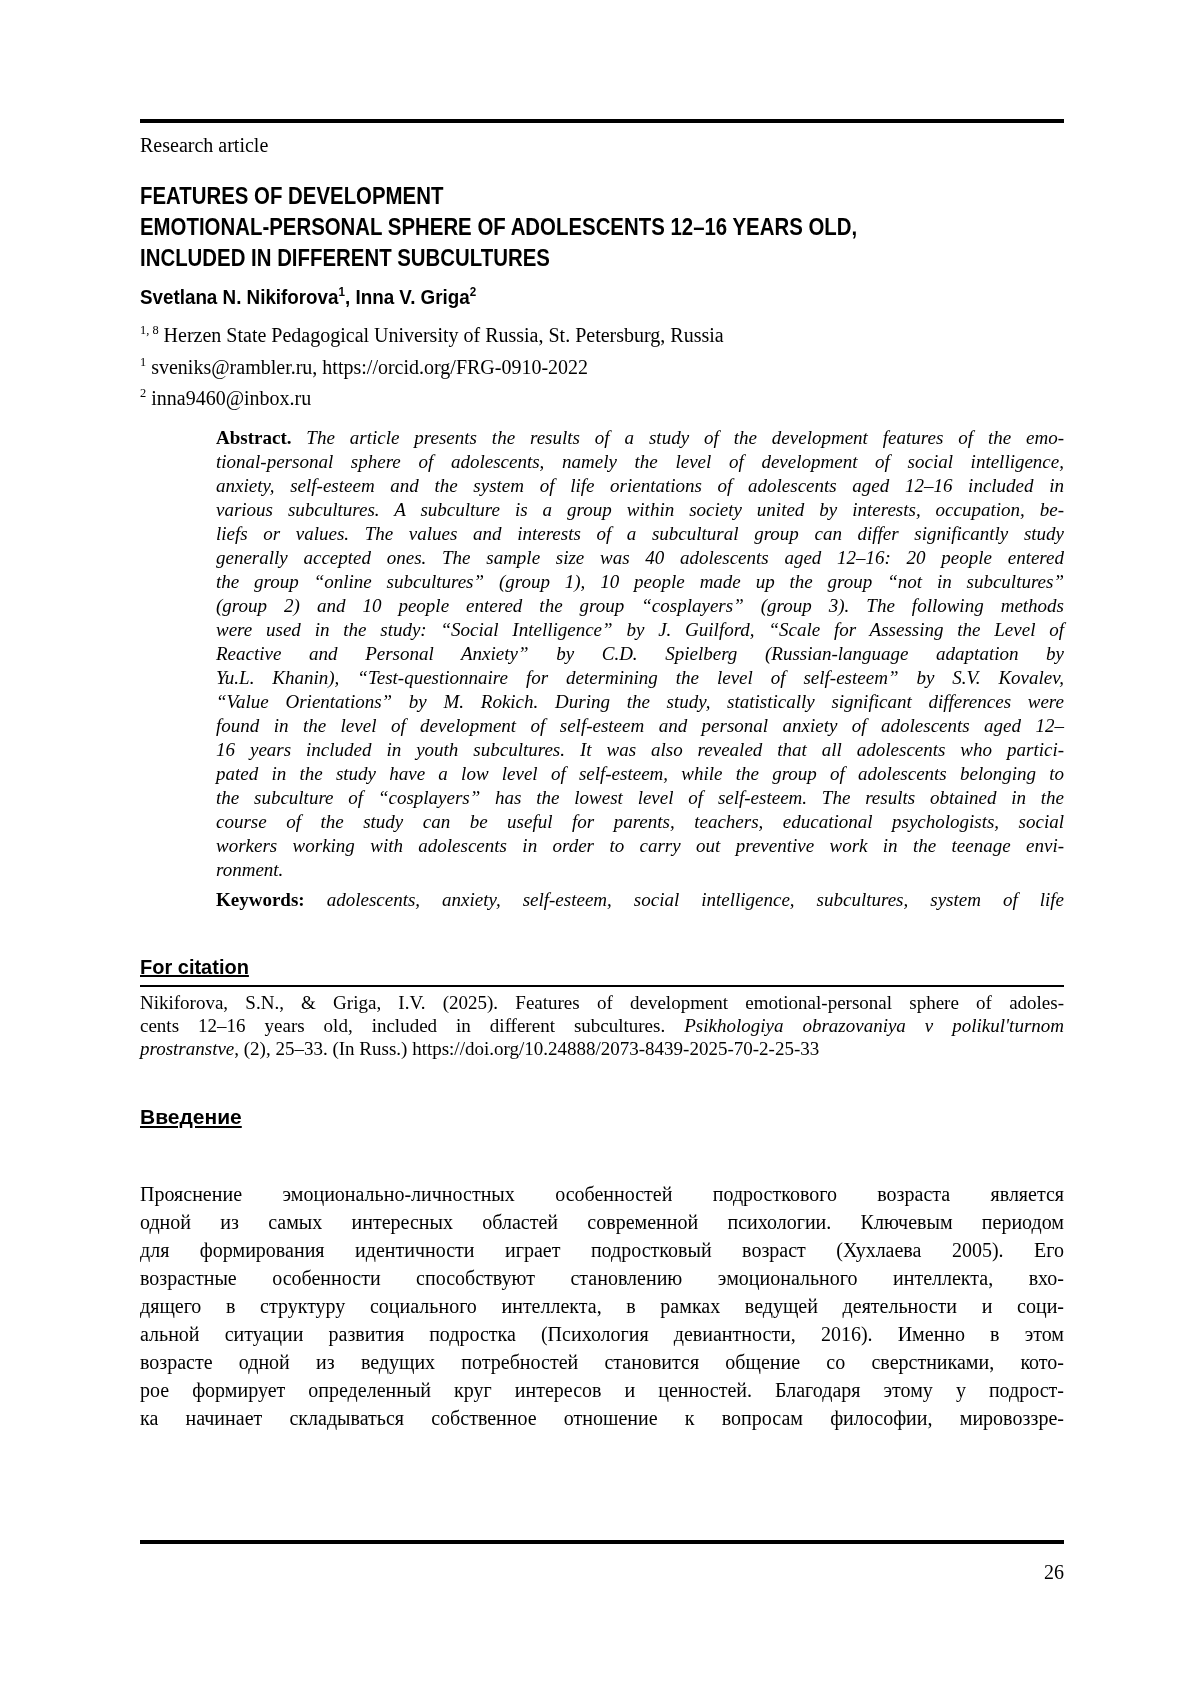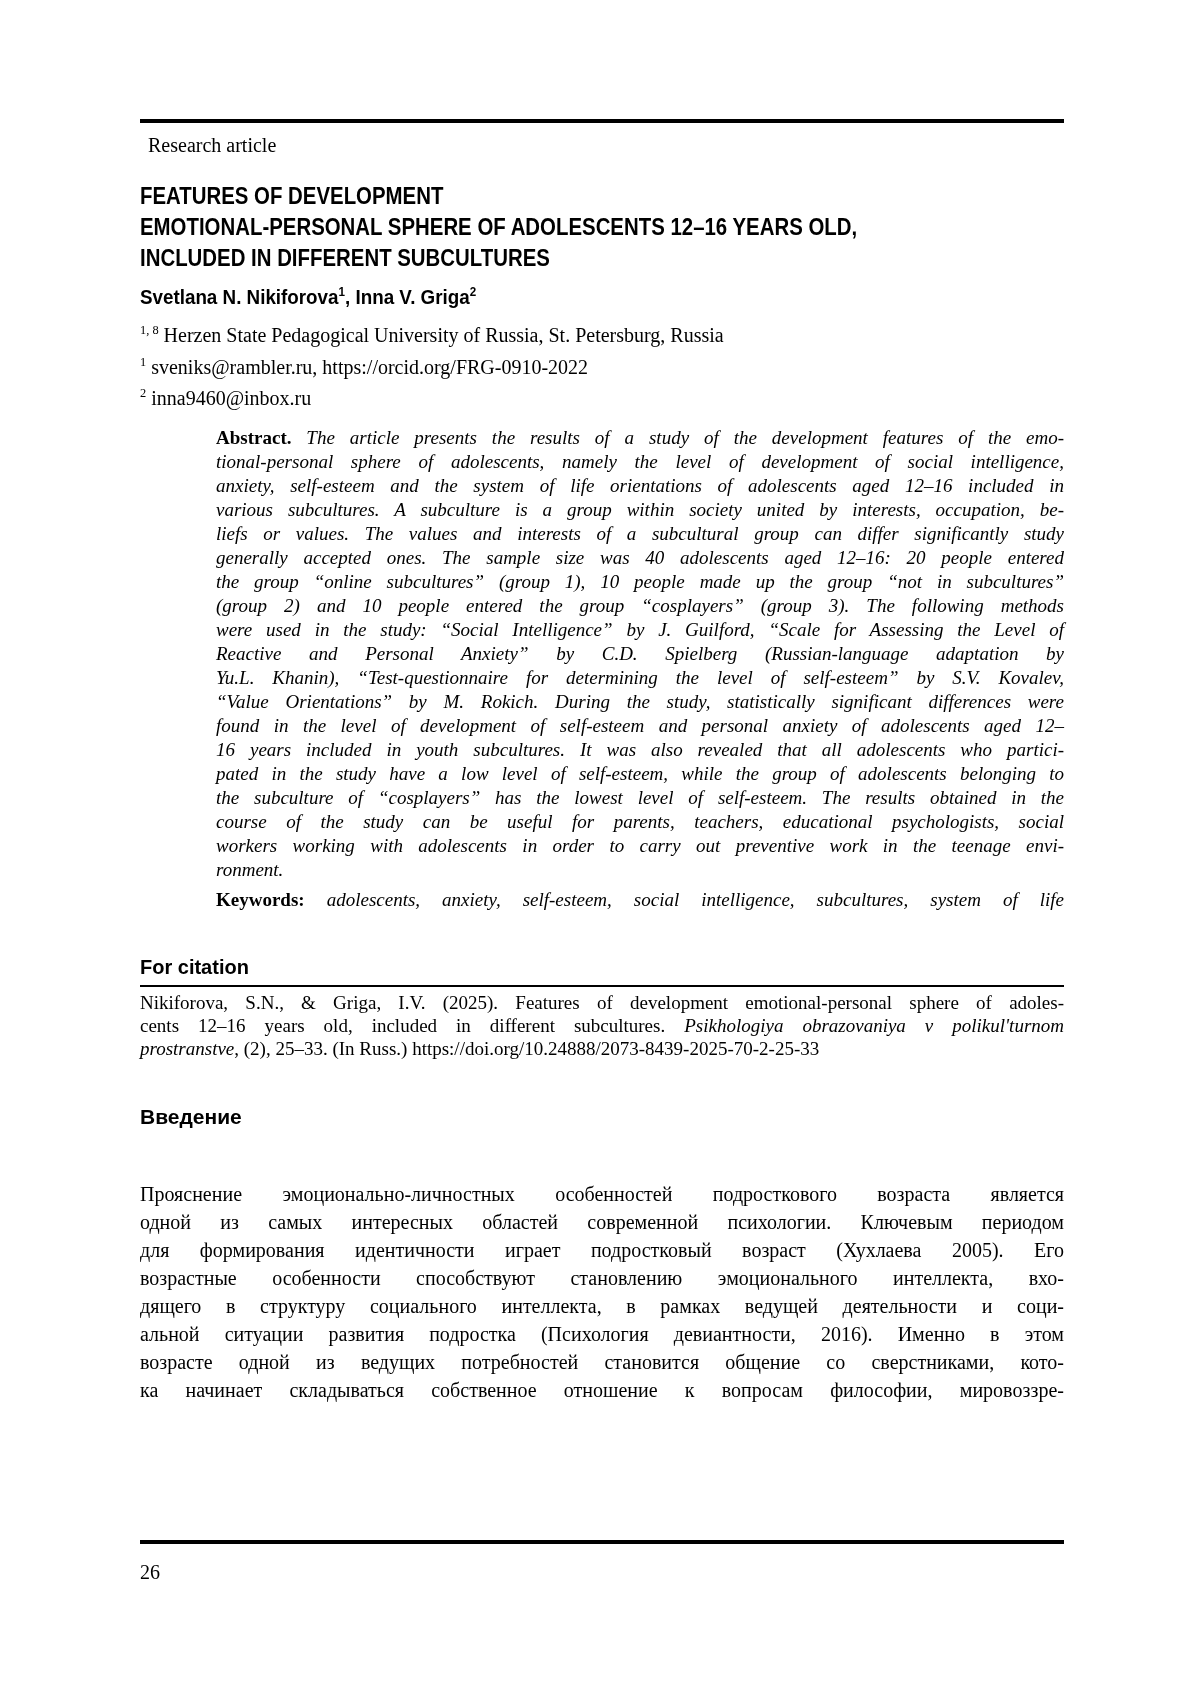--- a/index.html
+++ b/index.html
@@ -13,21 +13,20 @@
     overflow: hidden;
   }
   .rule { position: absolute; left: 140px; width: 924px; background: #000000; }
   .top-rule { top: 119px; height: 4px; }
   .bottom-rule { top: 1540px; height: 4px; }
   .citation-rule { top: 985px; height: 2px; }
 
   .research-label {
     position: absolute; top: 134px; left: 140px; width: 924px;
     font-size: 20px;
-    margin-left: 8px;
   }
   .title {
     position: absolute; top: 180px; left: 140px;
     font-family: "Liberation Sans", sans-serif;
     font-weight: bold; font-size: 24px; line-height: 31px;
     white-space: nowrap; letter-spacing: 0px;
     transform: scaleX(0.85); transform-origin: 0 0;
   }
   .authors {
     position: absolute; top: 286px; left: 140px;
@@ -50,35 +49,36 @@
   .keywords-pos { top: 888px; }
   .abstract-block b { font-style: normal; }
 
   .jl { text-align: justify; text-align-last: justify; }
   .last-left > div:last-child { text-align-last: left; }
 
   .section-heading {
     position: absolute; left: 140px;
     font-family: "Liberation Sans", sans-serif;
     font-weight: bold;
+    text-decoration: underline;
   }
   .forcitation-pos { top: 956px; font-size: 20px; }
   .intro-heading-pos { top: 1105px; font-size: 21px; }
 
   .citation {
     position: absolute; top: 991px; left: 140px; width: 924px;
     font-size: 19px; line-height: 23px;
   }
   .intro {
     position: absolute; top: 1180px; left: 140px; width: 924px;
     font-size: 20px; line-height: 28px;
   }
   .page-num {
     position: absolute; top: 1561px; left: 140px; width: 924px;
-    text-align: left; font-size: 20px;
+    text-align: right; font-size: 20px;
   }
 </style>
 </head>
 <body>
 
 <div class="page">
 
   <div class="rule top-rule"></div>
 
   <div class="research-label">Research article</div>
@@ -135,19 +135,20 @@
   <div class="section-heading intro-heading-pos">Введение</div>
 
   <div class="intro">
       <div class="jl">Прояснение эмоционально-личностных особенностей подросткового возраста является</div>
       <div class="jl">одной из самых интересных областей современной психологии. Ключевым периодом</div>
       <div class="jl">для формирования идентичности играет подростковый возраст (Хухлаева 2005). Его</div>
       <div class="jl">возрастные особенности способствуют становлению эмоционального интеллекта, вхо-</div>
       <div class="jl">дящего в структуру социального интеллекта, в рамках ведущей деятельности и соци-</div>
       <div class="jl">альной ситуации развития подростка (Психология девиантности, 2016). Именно в этом</div>
       <div class="jl">возрасте одной из ведущих потребностей становится общение со сверстниками, кото-</div>
+      <div class="jl">рое формирует определенный круг интересов и ценностей. Благодаря этому у подрост-</div>
       <div class="jl">ка начинает складываться собственное отношение к вопросам философии, мировоззре-</div>
     </div>
 
   <div class="rule bottom-rule"></div>
   <div class="page-num">26</div>
 
 </div>
 
 </body></html>

